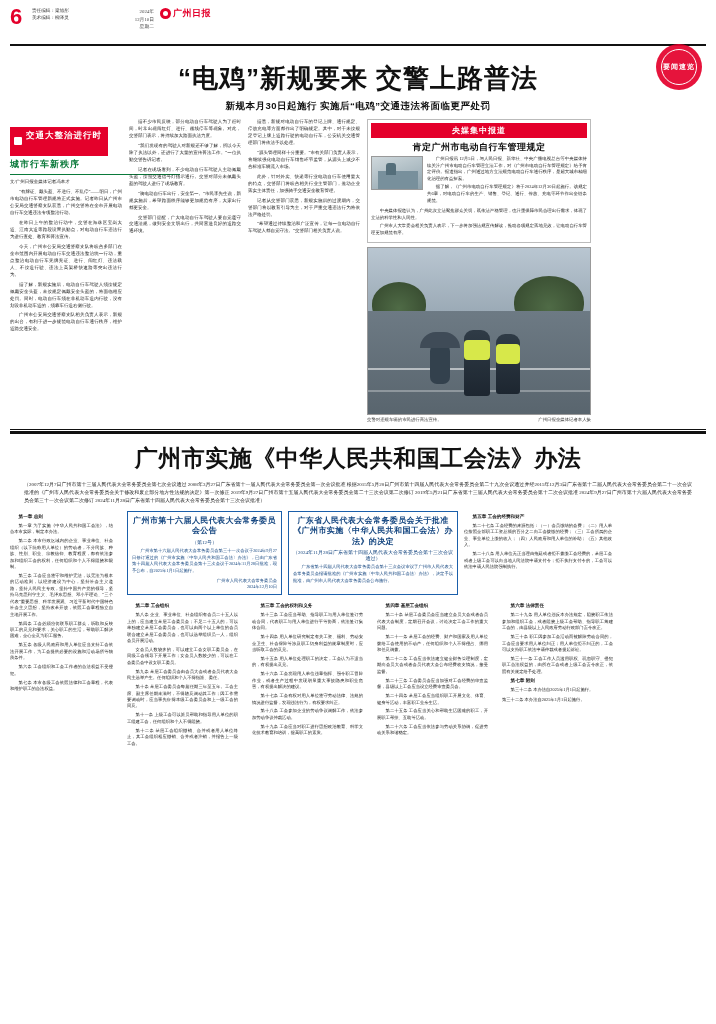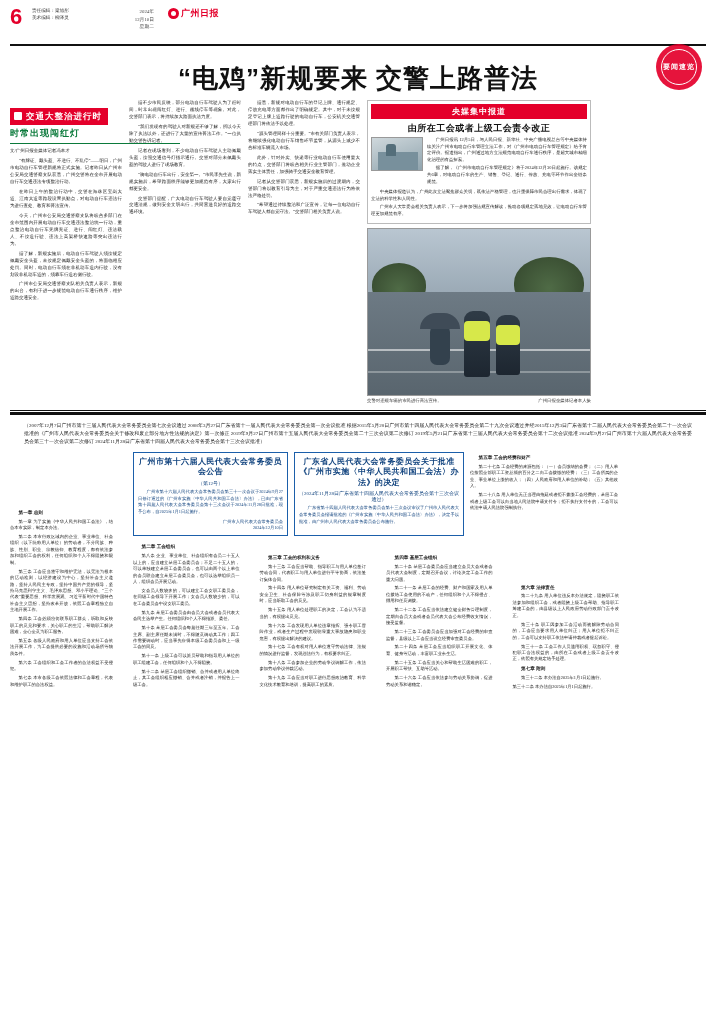--- a/index.html
+++ b/index.html
@@ -15,37 +15,37 @@
   .page { width:716px; height:1024px; position:relative; padding:6px 10px; }
 
   
   .masthead { display:flex; align-items:flex-start; height:40px; border-bottom:2px solid #111; padding-bottom:3px; }
   .folio { font-family:"Liberation Sans", sans-serif; font-size:22px; font-weight:bold; color:#e4002b; line-height:1; width:22px; }
   .bylines { font-size:4.6px; line-height:1.5; color:#333; width:70px; padding-top:2px; }
   .masthead-center { flex:1; text-align:center; }
   .masthead-center .big { font-family:"Liberation Sans", sans-serif; font-size:19px; font-weight:bold; letter-spacing:6px; color:#111; line-height:1.05; }
   .masthead-center .pinyin { font-size:4.5px; letter-spacing:2.5px; color:#888; margin-top:1px; }
   .masthead-date { font-size:4.8px; line-height:1.6; text-align:right; color:#444; width:52px; padding-top:2px; }
-  .masthead-logo { display:flex; align-items:center; gap:2px; margin-left:14px; padding-top:1px; }
+  .masthead-logo { display:flex; align-items:center; gap:2px; margin-left:6px; padding-top:1px; }
   .logo-circle { width:11px; height:11px; border-radius:50%; background:#e4002b; position:relative; }
   .logo-circle:after { content:""; position:absolute; left:3px; top:3px; width:5px; height:5px; border-radius:50%; background:#fff; }
   .logo-text { font-family:"Liberation Sans", sans-serif; font-size:9px; font-weight:bold; color:#e4002b; letter-spacing:0.5px; }
 
   
   .top-story { padding-top:6px; position:relative; }
   .headline { font-family:"Liberation Sans", sans-serif; font-size:26px; font-weight:bold; text-align:center; letter-spacing:1px; line-height:1.15;margin-top:12px; }
   .subhead { font-family:"Liberation Sans", sans-serif; font-size:9.5px; font-weight:bold; text-align:center; margin-top:6px; letter-spacing:0.5px; }
 
   .corner-badge { position:absolute; right:4px; top:-2px; width:46px; height:46px; }
   .corner-badge .ring { position:absolute; inset:0; border-radius:50%; background:#e4002b; opacity:0.92; }
   .corner-badge .ring2 { position:absolute; inset:5px; border-radius:50%; border:1px solid #fff; }
   .corner-badge .txt { position:absolute; inset:0; display:flex; align-items:center; justify-content:center; color:#fff; font-family:"Liberation Sans", sans-serif; font-size:7px; font-weight:bold; line-height:1.1; text-align:center; letter-spacing:1px; }
 
   .tag-strip { margin-top:8px; width:200px; }
-  .tag-red { background:#e4002b; color:#fff; font-family:"Liberation Sans", sans-serif; font-size:8.5px; font-weight:bold; padding:2px 6px 2px 16px; position:relative; letter-spacing:1px; display:inline-block; }
+  .tag-red { background:#e4002b; color:#fff; font-family:"Liberation Sans", sans-serif; font-size:8.5px; font-weight:bold; padding:2px 6px 14px 16px; position:relative; letter-spacing:1px; display:inline-block; }
   .tag-red:before { content:""; position:absolute; left:4px; top:50%; transform:translateY(-50%); width:8px; height:8px; background:#fff; border-radius:1px; }
   .tag-sub { color:#0b7a3b; font-family:"Liberation Sans", sans-serif; font-size:9px; font-weight:bold; letter-spacing:1px; margin-top:2px; }
   .tag-rule { border-bottom:1px solid #0b7a3b; width:170px; margin-top:2px; }
 
   
   .cols { display:flex; gap:7px; margin-top:6px; }
   .col { font-size:4.5px; line-height:1.55; text-align:justify; color:#222; }
   .col p { margin:0 0 3px 0; text-indent:9px; }
   .col p.noind { text-indent:0; }
 
@@ -79,21 +79,21 @@
   .photo-caption { font-size:4.4px; color:#333; display:flex; justify-content:space-between; margin-top:2px; }
 
   
   .big-divider { border-top:1px solid #111; margin:7px 0 0; }
   .big-divider2 { border-top:3px solid #111; margin-top:1.5px; }
 
   
   .law-title { font-family:"Liberation Sans", sans-serif; font-size:23px; font-weight:bold; text-align:center; letter-spacing:0.5px; margin-top:9px; }
   .law-meta { font-size:5px; line-height:1.6; text-align:justify; margin:7px 14px 0; color:#222; }
 
-  .law-cols { display:flex; gap:20px; margin-top:6px;align-items:flex-end; }
+  .law-cols { display:flex; gap:14px; margin-top:6px; }
   .lawcol { width:103px; font-size:4.3px; line-height:1.5; text-align:justify; color:#222; }
   .lawcol p { margin:0 0 2.5px; text-indent:8.6px; }
   .lawcol h4 { margin:3px 0 2px; font-size:4.6px; font-family:"Liberation Sans", sans-serif; text-indent:8.6px; font-weight:bold; }
 
   
   .notice-wrap { display:flex; gap:6px; }
   .notice { border:1px solid #1b5faa; padding:4px; width:155px; }
   .notice .nt { text-align:center; font-family:"Liberation Sans", sans-serif; font-weight:bold; color:#12447f; font-size:8px; line-height:1.3; letter-spacing:0.4px; }
   .notice .nsub { text-align:center; font-size:5px; color:#12447f; margin:2px 0 3px; }
   .notice .nbody { font-size:4.3px; line-height:1.55; text-align:justify; color:#12447f; }
@@ -124,27 +124,28 @@
     </div>
   </div>
 
   <div class="top-story">
     <div class="corner-badge">
       <div class="ring"></div>
       <div class="ring2"></div>
       <div class="txt">要闻速览</div>
     </div>
     <div class="headline">“电鸡”新规要来 交警上路普法</div>
+    <div class="subhead">新规本月30日起施行 实施后“电鸡”交通违法将面临更严处罚</div>
 
     <div class="cols">
 
       <div class="col c1">
         <div class="tag-strip">
           <div class="tag-red">交通大整治进行时</div>
-          <div class="tag-sub">时常出现闯红灯</div>
+          <div class="tag-sub">城市行车新秩序</div>
           <div class="tag-rule"></div>
         </div>
         <p class="noind" style="margin-top:4px">文/广州日报全媒体记者冯本才</p>
         <p>“有牌证、戴头盔、不逆行、不乱停”——明日，广州市电动自行车管理新规将正式实施。记者昨日从广州市公安局交通警察支队获悉，广州交警将在全市开展电动自行车交通违法专项整治行动。</p>
         <p>在昨日上午的整治行动中，交警在海珠区宝岗大道、江南大道等路段设置执勤点，对电动自行车违法行为进行查处、教育和普法宣传。</p>
         <p>今天，广州市公安局交通警察支队将联合多部门在全市范围内开展电动自行车交通违法整治统一行动，重点整治电动自行车无牌无证、逆行、闯红灯、违法载人、不按道行驶、违法上高架桥快速路等突出违法行为。</p>
         <p>据了解，新规实施后，电动自行车驾驶人须按规定佩戴安全头盔，未按规定佩戴安全头盔的，将面临相应处罚。同时，电动自行车须在非机动车道内行驶，没有划设非机动车道的，须靠车行道右侧行驶。</p>
         <p>广州市公安局交通警察支队相关负责人表示，新规的出台，有利于进一步规范电动自行车通行秩序，维护道路交通安全。</p>
       </div>
 
@@ -160,21 +161,21 @@
         <p>据悉，新规对电动自行车的登记上牌、通行规定、停放充电等方面都作出了明确规定。其中，对于未按规定登记上牌上道路行驶的电动自行车，公安机关交通管理部门将依法予以处理。</p>
         <p>“源头管理同样十分重要。”市有关部门负责人表示，将继续强化电动自行车销售环节监管，从源头上减少不合标准车辆流入市场。</p>
         <p>此外，针对外卖、快递等行业电动自行车使用量大的特点，交警部门将联合相关行业主管部门，推动企业落实主体责任，加强骑手交通安全教育管理。</p>
         <p>记者从交警部门获悉，新规实施后的过渡期内，交警部门将以教育引导为主，对于严重交通违法行为将依法严格处罚。</p>
         <p>“希望通过持续整治和广泛宣传，让每一位电动自行车驾驶人都自觉守法。”交警部门相关负责人说。</p>
       </div>
 
       <div class="right-block">
         <div class="media-box">
           <div class="banner-red">央媒集中报道</div>
-          <div class="banner-sub">由所在工会或者上级工会责令改正</div>
+          <div class="banner-sub">肯定广州市电动自行车管理规定</div>
           <div class="media-flex">
             <div class="thumb"></div>
             <div class="media-text">
               <p>广州日报讯 12月5日，与人民日报、新华社、中央广播电视总台等中央媒体持续关注广州市电动自行车管理立法工作，对《广州市电动自行车管理规定》给予肯定评价。报道指出，广州通过地方立法规范电动自行车通行秩序，是超大城市精细化治理的有益探索。</p>
               <p>据了解，《广州市电动自行车管理规定》将于2024年12月30日起施行。该规定共6章，对电动自行车的生产、销售、登记、通行、停放、充电等环节作出全链条规范。</p>
             </div>
           </div>
           <div class="media-text" style="margin-top:2px">
             <p>中央媒体报道认为，广州此次立法聚焦群众关切，既依法严格管理，也注重保障市民合理出行需求，体现了立法的科学性和人民性。</p>
             <p>广州市人大常委会相关负责人表示，下一步将加强法规宣传解读，推动各项规定落地见效，让电动自行车管理更加规范有序。</p>
@@ -200,20 +201,21 @@
           <span>广州日报全媒体记者本人摄</span>
         </div>
       </div>
     </div>
   </div>
 
   <div class="big-divider"></div>
   <div class="big-divider2"></div>
 
   <div>
+    <div class="law-title">广州市实施《中华人民共和国工会法》办法</div>
     <div class="law-meta">（2007年12月7日广州市第十三届人民代表大会常务委员会第七次会议通过 2008年3月27日广东省第十一届人民代表大会常务委员会第一次会议批准 根据2015年5月20日广州市第十四届人民代表大会常务委员会第二十九次会议通过并经2015年12月3日广东省第十二届人民代表大会常务委员会第二十一次会议批准的《广州市人民代表大会常务委员会关于修改和废止部分地方性法规的决定》第一次修正 2019年9月27日广州市第十五届人民代表大会常务委员会第二十三次会议第二次修订 2019年5月21日广东省第十三届人民代表大会常务委员会第十二次会议批准 2024年9月27日广州市第十六届人民代表大会常务委员会第三十一次会议第二次修订 2024年11月28日广东省第十四届人民代表大会常务委员会第十三次会议批准）</div>
 
     <div class="law-cols">
 
       <div class="lawcol">
         <h4>第一章 总则</h4>
         <p>第一章 为了实施《中华人民共和国工会法》，结合本市实际，制定本办法。</p>
         <p>第二条 本市行政区域内的企业、事业单位、社会组织（以下统称用人单位）的劳动者，不分民族、种族、性别、职业、宗教信仰、教育程度，都有依法参加和组织工会的权利，任何组织和个人不得阻挠和限制。</p>
         <p>第三条 工会应当遵守和维护宪法，以宪法为根本的活动准则，以经济建设为中心，坚持社会主义道路，坚持人民民主专政，坚持中国共产党的领导，坚持马克思列宁主义、毛泽东思想、邓小平理论、“三个代表”重要思想、科学发展观、习近平新时代中国特色社会主义思想，坚持改革开放，依照工会章程独立自主地开展工作。</p>
         <p>第四条 工会必须密切联系职工群众，听取和反映职工的意见和要求，关心职工的生活，帮助职工解决困难，全心全意为职工服务。</p>

